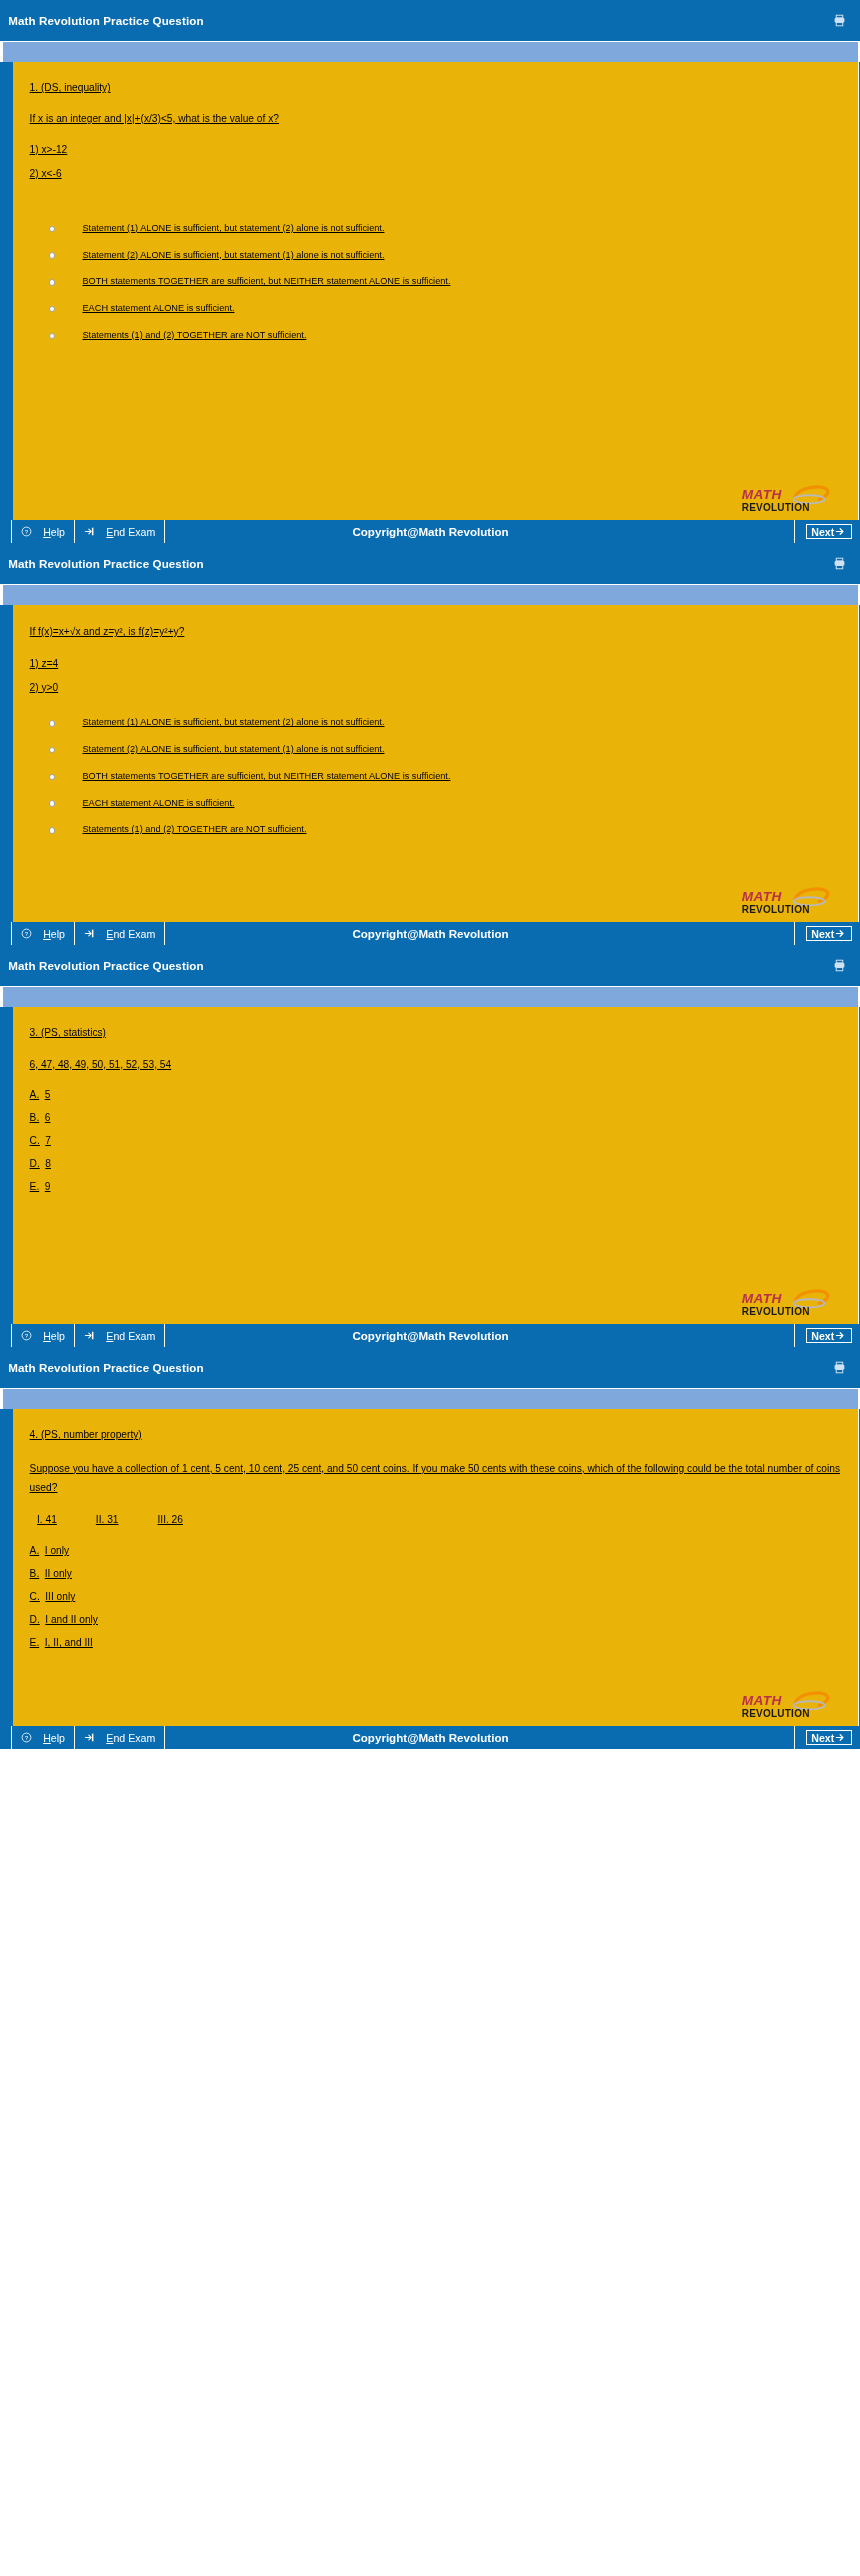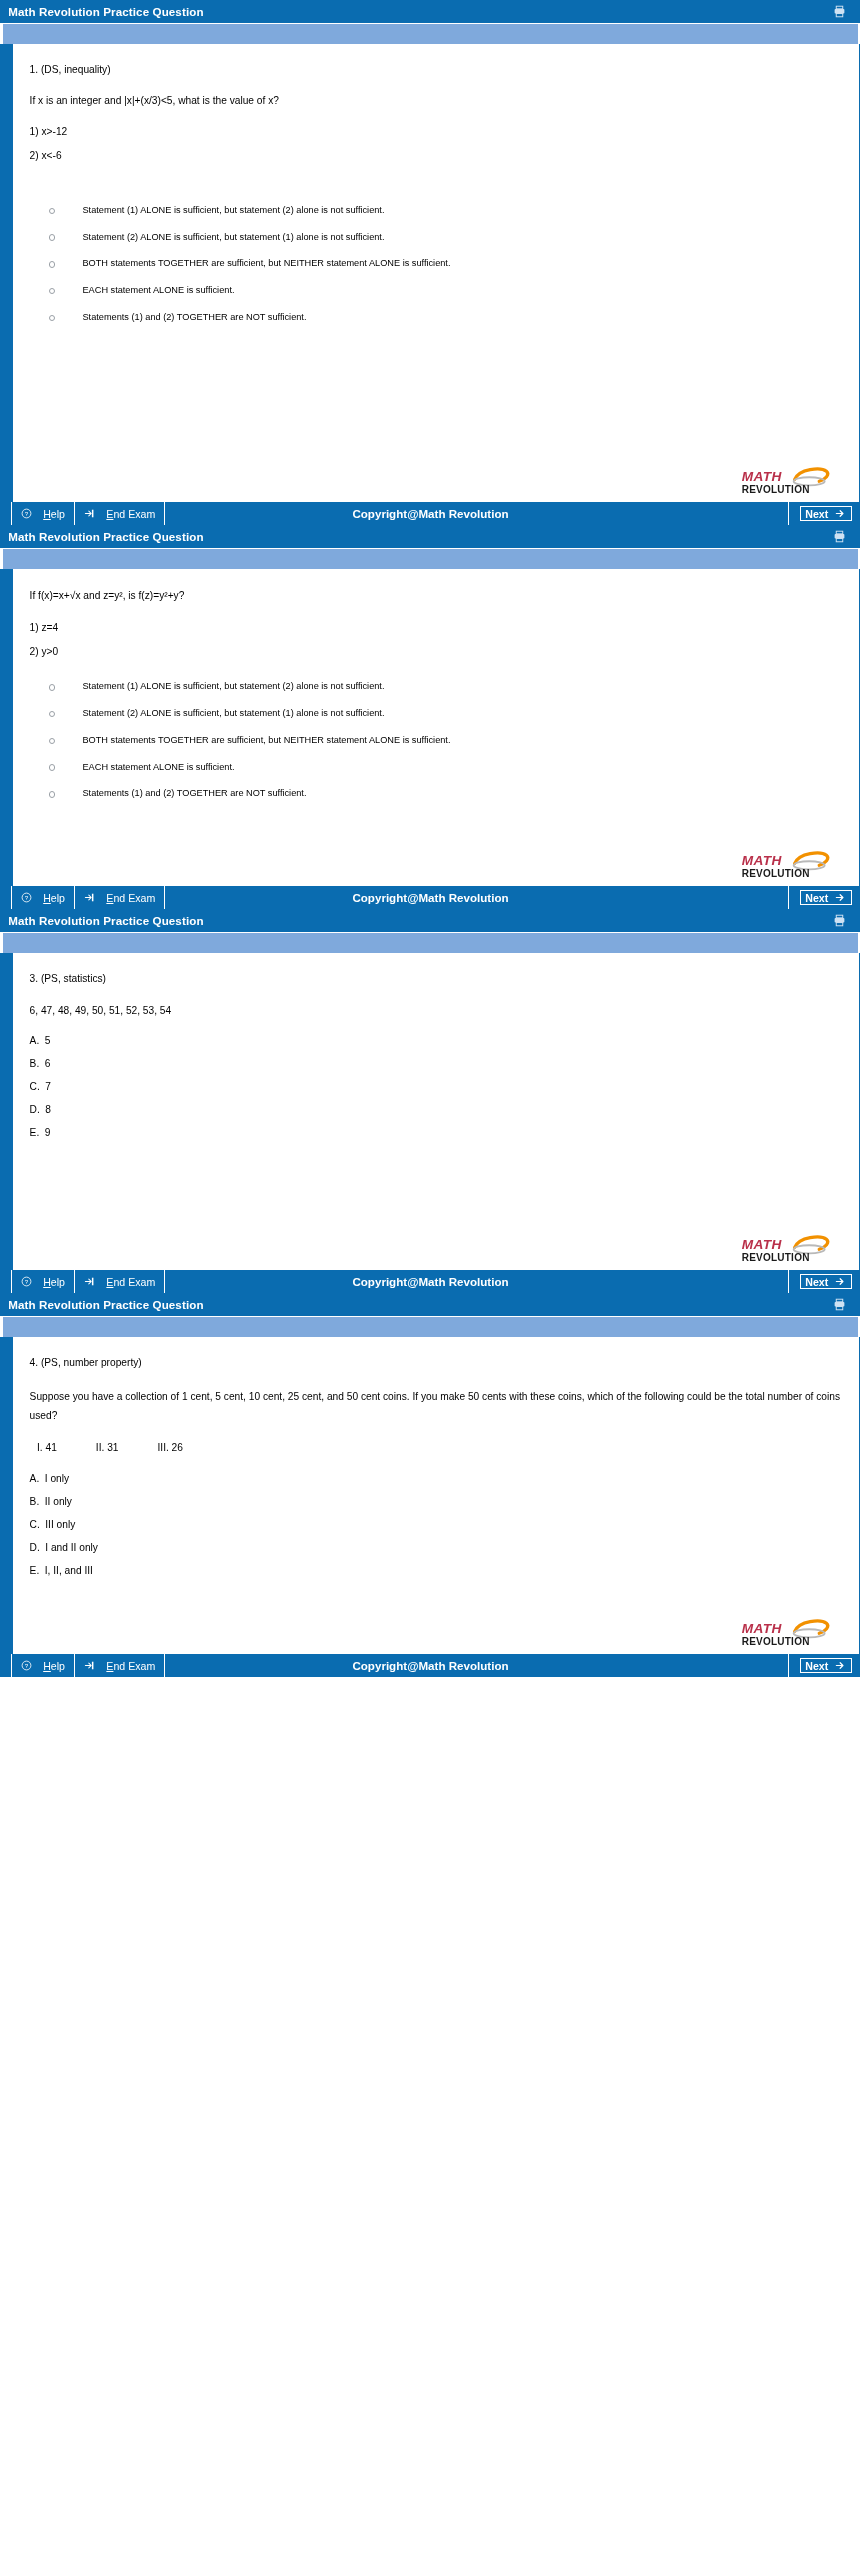--- a/index.html
+++ b/index.html
@@ -11,21 +11,21 @@
   body { width: 861px; }
 
   .slide {
     width: 861px;
     position: relative;
     background: #ffffff;
   }
 
   
   .titlebar {
-    height: 23px;
+    height: 41px;
     background: #0a6cb0;
     display: flex;
     align-items: center;
     justify-content: space-between;
     padding: 0 15px 0 8.3px;
   }
   .titlebar .title {
     color: #ffffff;
     font-size: 11.6px;
     font-weight: bold;
@@ -49,24 +49,25 @@
     background: #0a6cb0;
     padding: 0 1.8px 0 0;
   }
   .left-rail {
     width: 13px;
     background: #0a6cb0;
     flex: 0 0 13px;
   }
   .canvas {
     flex: 1 1 auto;
-    background: #ffffff;
+    background: #eab308;
     position: relative;
     padding: 20.3px 16.6px 9.2px 16.6px;
     border-right: 1.8px solid #ffffff;
+    text-decoration: underline;
   }
 
   .qlabel {
     font-size: 10.2px;
     color: #000;
     margin: 0 0 18.5px 0;
   }
   .qstem {
     font-size: 10.2px;
     color: #000;
@@ -173,21 +174,21 @@
     z-index: 2;
   }
   .next-btn {
     border: 0.9px solid #ffffff;
     color: #ffffff;
     font-size: 10.6px;
     font-weight: bold;
     padding: 0.9px 4.6px;
     display: flex;
     align-items: center;
-    gap: 7px;
+    gap: 1px;
   }
   .next-divider {
     width: 0.9px;
     background: #ffffff;
     align-self: stretch;
     margin-right: 11px;
   }
 </style>
 </head>
 <body>

